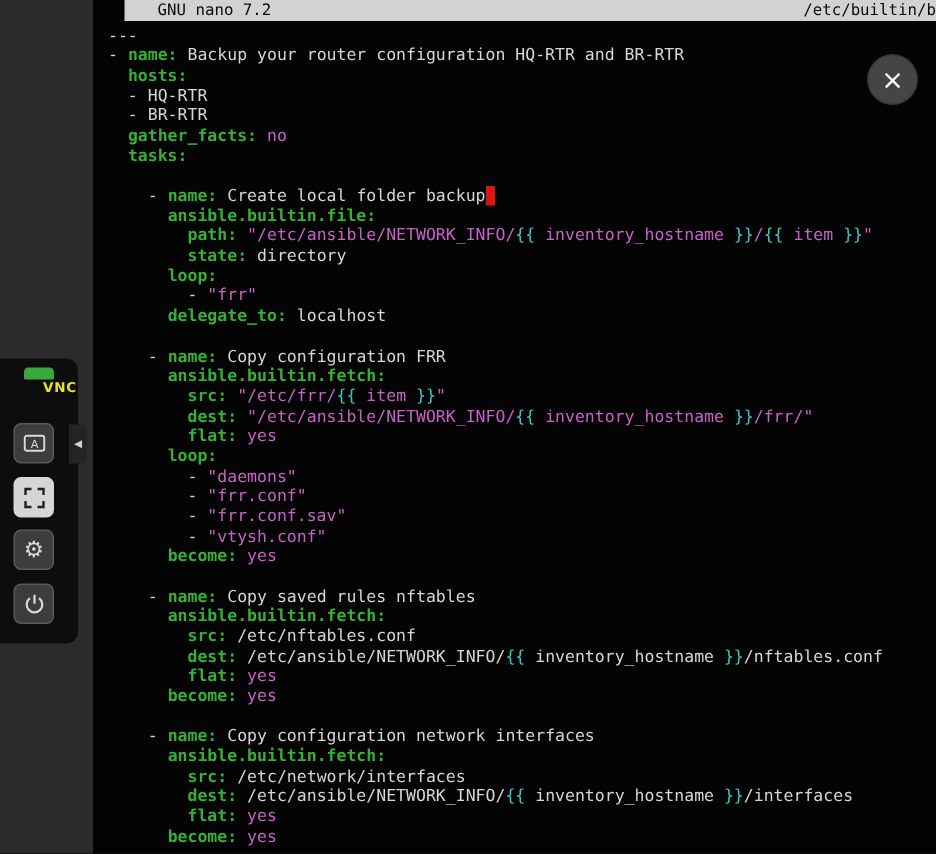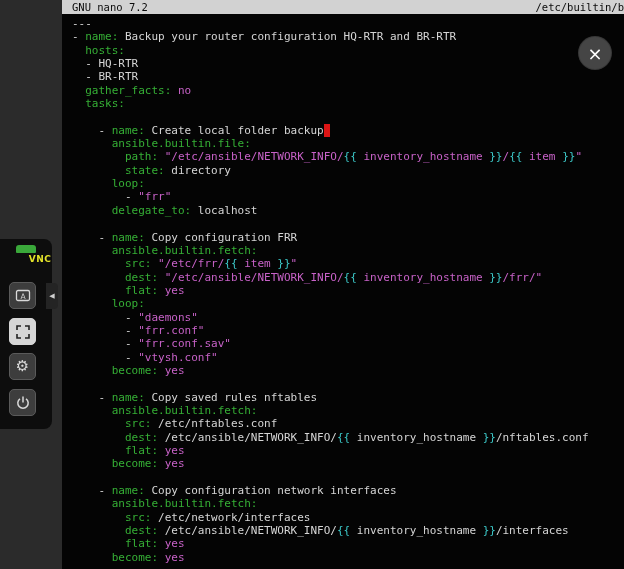--- a/index.html
+++ b/index.html
@@ -11,30 +11,30 @@
 
   
   .terminal{
     position:absolute;left:62px;top:0;width:562px;height:569px;
     background:#040404;
   }
   .titlebar{
     height:14px;background:var(--col-titlebar-bg,#d2d2d2);color:#0a0a0a;
     font-size:10.5px;line-height:14px;
     display:flex;justify-content:space-between;
-    padding:0 0 0 10px;white-space:nowrap;overflow:hidden;
+    padding:0 0 0 22px;white-space:nowrap;overflow:hidden;margin-left:21px;
   }
   .titlebar span{white-space:pre;}
   .editor{
     padding:3px 0 0 10px;
     font-size:11px;line-height:13.35px;white-space:pre;
   }
   .line{height:13.35px;white-space:pre;}
   .c-w{color:var(--col-text,#d6d6d6);}
-  .c-k{color:var(--col-key,#36b036);}
+  .c-k{color:var(--col-key,#36b036);font-weight:bold;}
   .c-s{color:var(--col-string,#c862c8);}
   .c-j{color:var(--col-jinja,#3cc8c8);}
   .c-cur{background:var(--col-cursor,#dc1414);color:var(--col-cursor,#dc1414);}
 
   
   .close-btn{
     position:absolute;left:579px;top:37px;width:32px;height:32px;
     border-radius:50%;background:#454545;color:#ffffff;
     display:flex;align-items:center;justify-content:center;
     font-family:"DejaVu Sans",sans-serif;font-size:18px;cursor:pointer;

